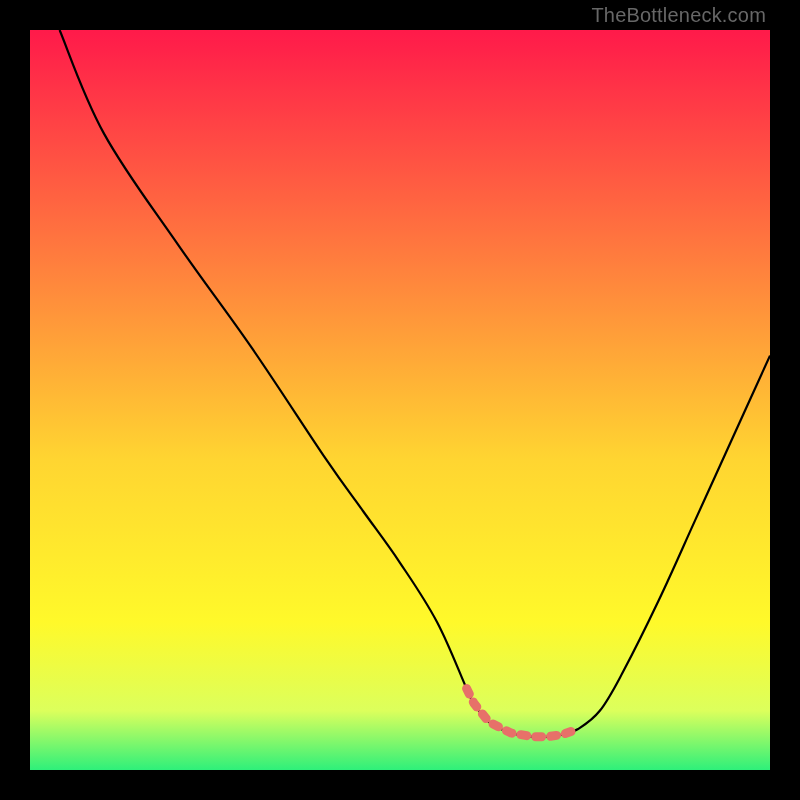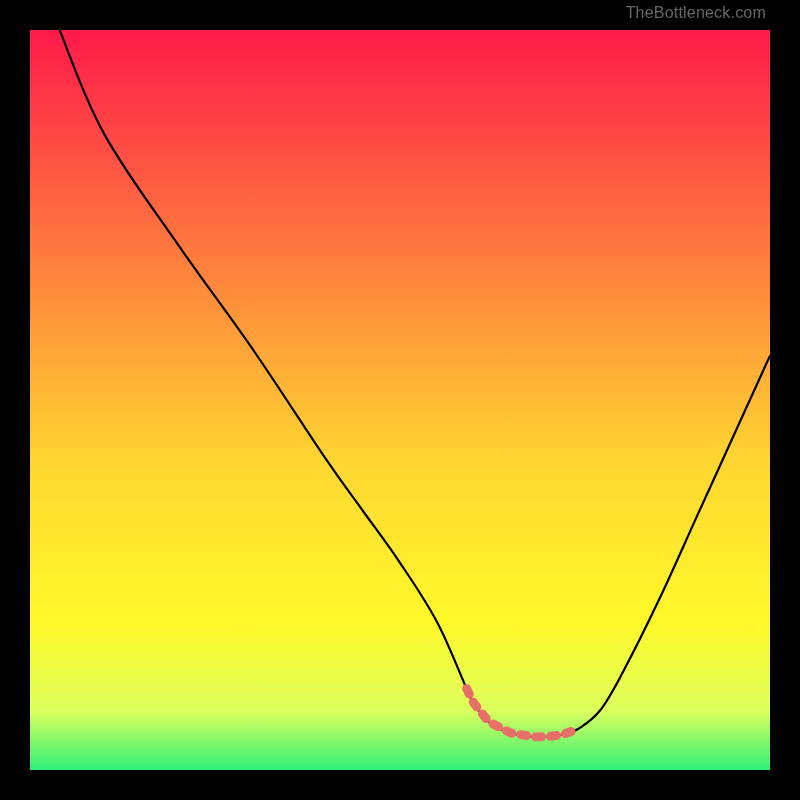--- a/index.html
+++ b/index.html
@@ -48,21 +48,21 @@
   }
   .curve-svg {
     position: absolute;
     left: 0; top: 0;
   }
   .watermark {
     position: absolute;
     top: 4px;
     right: 34px;
     font-family: Arial, Helvetica, sans-serif;
-    font-size: 16px;
+    font-size: 20px;
     font-weight: 500;
     color: #676767;
     letter-spacing: 0.2px;
   }
 </style>
 </head>
 <body>
 
 <div class="chart-container">
 

